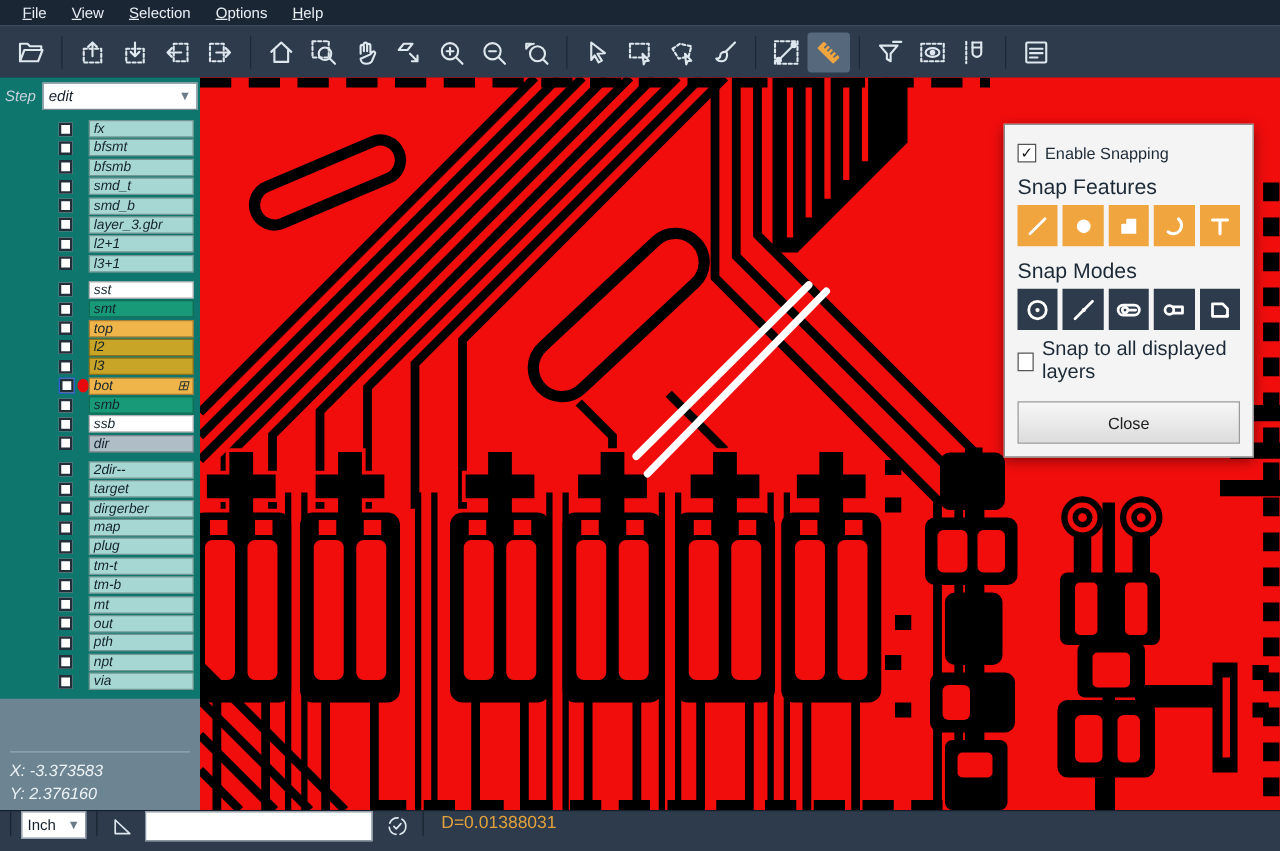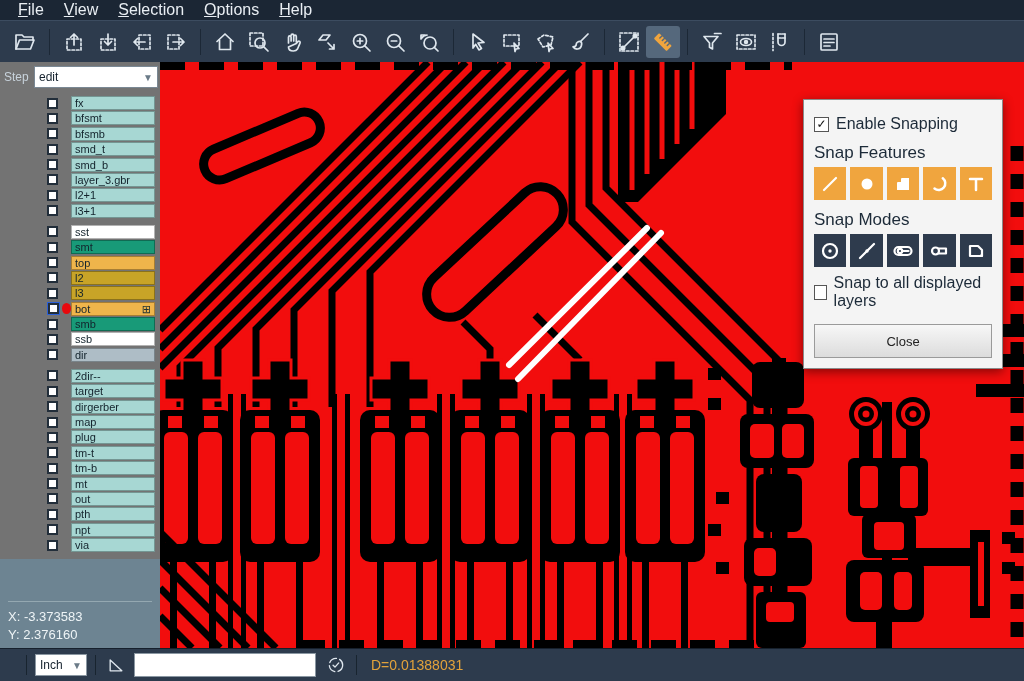--- a/index.html
+++ b/index.html
@@ -1,33 +1,33 @@
 <!DOCTYPE html>
 <html><head>
 <meta charset="utf-8">
 <style>
   * { box-sizing: border-box; margin: 0; padding: 0; }
   html,body { width:1024px; height:681px; overflow:hidden; }
   body { font-family:"Liberation Sans", sans-serif; background:#1b2634; position:relative; }
 
   
   .menubar { height:20px; background:#1b2634; display:flex; align-items:center; padding-left:8px; }
-  .mi { display:inline-block; color:#e9eef3; font-size:16px; padding:2px 10px; cursor:default; }
+  .mi { display:inline-block; color:#e9eef3; font-size:12px; padding:2px 10px; cursor:default; }
   .mi::first-letter { text-decoration:underline; }
 
   
   .toolbar { height:42px; background:#2d3b4d; display:flex; align-items:center; padding-left:8px; border-top:1px solid #3c4c60; }
   .tbtn { width:34px; height:32px; display:flex; align-items:center; justify-content:center; border-radius:3px; }
   .tbtn.active { background:#55687c; }
   .tsep { width:1px; height:26px; background:#1c2836; margin:0 7px; }
   .tbtn svg { stroke:#dfe7ee; fill:none; stroke-width:1.7; stroke-linecap:round; stroke-linejoin:round; }
 
   
   .main { height:586px; display:flex; }
-  .sidebar { width:160px; background:#737373; display:flex; flex-direction:column; }
+  .sidebar { width:160px; background:#0f766e; display:flex; flex-direction:column;font-style:italic; }
   .steprow { height:30px; display:flex; align-items:center; padding:0 2px 0 4px; }
   .steplbl { color:#c8d3dc; font-size:12px; width:30px; }
   .fselect { flex:1; height:22px; background:#fff; border:1px solid #7a8894; display:flex; align-items:center; padding:0 4px; font-size:12px; color:#15222e; justify-content:space-between; }
   .fselect .chev { color:#6b7b88; font-size:10px; }
 
   .layers { padding-top:4px; }
   .lgroup { margin-bottom:7px; }
   .lrow { display:flex; align-items:center; height:14px; margin-bottom:1.4px;padding-left:43px; }
   .cbcol { width:28px; min-width:28px; display:flex; align-items:center; padding-left:4px; gap:1px; }
   .cb { width:11px; height:11px; background:#fff; border:2px solid #222e3a; display:block; }
@@ -38,38 +38,38 @@
   .c-amber { background:#efb54b; } .c-gold { background:#c8a427; } .c-gray { background:#aebdc6; }
   .grid { font-size:11px; line-height:10px; color:#233; }
 
   .coords { flex:1; background:#6d8492; padding:0 8px; }
   .coords .divider { height:1px; background:#94a8b1; margin:42px 0 6px; }
   .coords div { color:#eef4f6; font-size:13px; line-height:18px; }
 
   .canvas { flex:1; position:relative; background:#f20d0d; overflow:hidden; }
 
   
-  .statusbar { height:33px; background:#2d3b4d; border-top:1px solid #16202c; display:flex; align-items:center; padding-left:18px; }
+  .statusbar { height:33px; background:#2d3b4d; border-top:1px solid #16202c; display:flex; }
   .ssep { width:1px; height:20px; background:#18242f; margin:0 8px; }
   .unitbox { width:52px; height:22px; background:#fff; border:1px solid #8a97a2; display:flex; align-items:center; justify-content:space-between; padding:0 4px; font-size:12px; color:#15222e; }
   .unitbox .chev { color:#6b7b88; font-size:10px; }
   .sicon { width:24px; height:24px; display:flex; align-items:center; justify-content:center; }
   .sicon svg { stroke:#dfe7ee; fill:none; stroke-width:1.6; stroke-linecap:round; stroke-linejoin:round; }
   .sinput { width:182px; height:24px; background:#fff; border:1px solid #8a97a2; margin:0 8px 0 6px; font-size:12px; padding:0 4px; font-family:"Liberation Sans",sans-serif; }
   .dist { font-size:14px; color:#e2a23b; margin-left:6px; }
 
   
   .dialog { position:absolute; left:803px; top:99px; width:200px; background:#f4f4f4; border:1px solid #8a8a8a; box-shadow:0 3px 10px rgba(0,0,0,.45); z-index:10; }
   .dtitle { height:26px; display:flex; align-items:center; justify-content:space-between; padding:0 4px 0 10px; background:#f8f8f8; }
   .dtitle span { font-size:13px; color:#1c2a38; }
   .dclose { width:20px; height:17px; background:#d9534f; color:#fff; font-size:10px; display:flex; align-items:center; justify-content:center; border:1px solid #b84340; }
   .dbody { padding:8px 10px 10px; }
   .chkrow { display:flex; align-items:center; gap:7px; margin:7px 0 4px; }
   .chkbox { width:15px; height:15px; background:#fff; border:1px solid #555; font-size:12px; line-height:13px; text-align:center; color:#111; }
-  .chkrow label { font-size:16px; color:#1c2a38; }
+  .chkrow label { font-size:13px; color:#1c2a38; }
   .seclbl { font-size:17px; color:#1c2a38; margin:10px 0 4px; }
   .brow { display:flex; gap:4px; }
   .fbtn { width:33px; height:33px; background:#f0a53e; display:flex; align-items:center; justify-content:center; }
   .mbtn { width:33px; height:33px; background:#2e3b4d; display:flex; align-items:center; justify-content:center; }
   .fbtn svg, .mbtn svg { stroke:#fff; fill:none; stroke-width:2.2; stroke-linecap:round; stroke-linejoin:round; }
   .dclosebtn { width:100%; height:34px; margin-top:10px; background:linear-gradient(#f7f7f7,#dcdcdc); border:1px solid #9a9a9a; font-size:13px; color:#222; font-family:"Liberation Sans",sans-serif; }
 </style>
 </head>
 <body>
 

